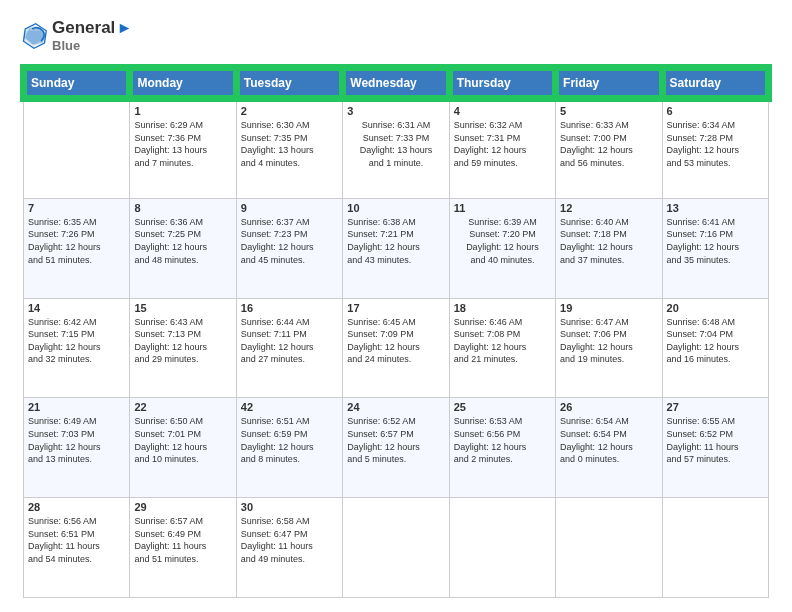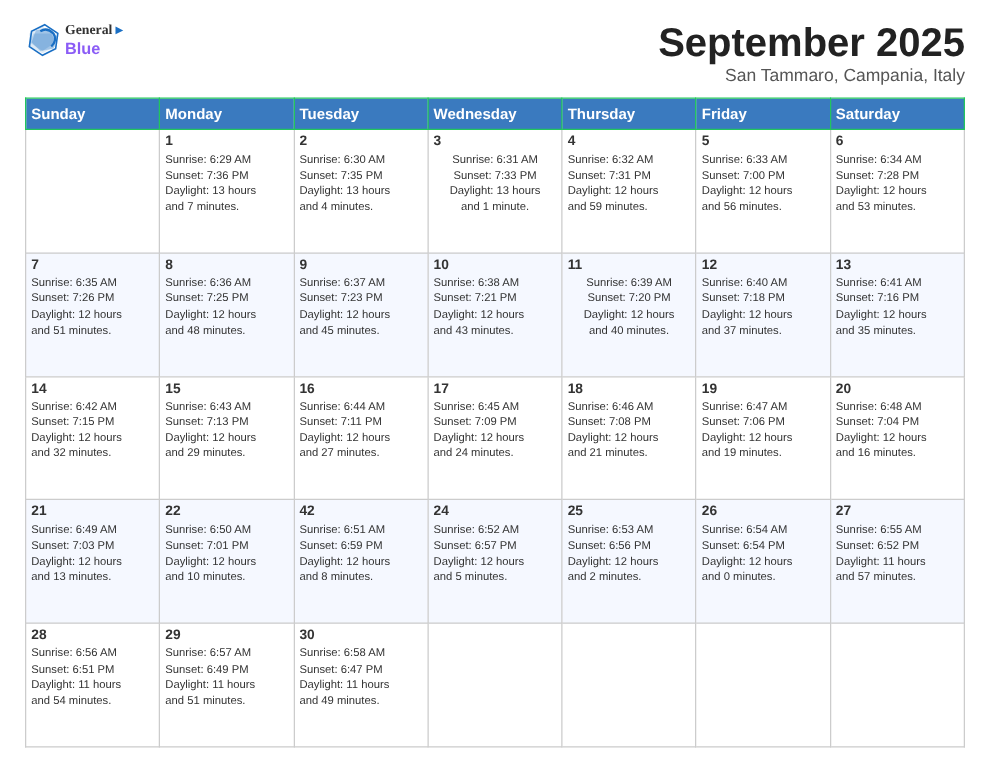--- a/index.html
+++ b/index.html
@@ -53,21 +53,21 @@
       flex: 1;
       table-layout: fixed;
     }
     .calendar th {
       background-color: #3a7abf;
       color: #fff;
       font-size: 12px;
       font-weight: bold;
       padding: 5px 4px;
       text-align: left;
-      border: 1px solid #22c55e;
+      border: 7px solid #22c55e;
     }
     .calendar td {
       vertical-align: top;
       border: 1px solid #ccc;
       padding: 3px 4px;
       font-size: 9.5px;
       color: #333;
       height: 82px;
       width: 14.28%;
       background: #fff;
@@ -97,30 +97,26 @@
   <div class="header">
     <div class="logo">
       <svg class="logo-icon" viewBox="0 0 32 32">
         <polygon points="16,4 28,10 28,22 16,28 4,22 4,10" fill="#1a6fc4" opacity="0.15"></polygon>
         <polygon points="20,6 30,13 26,24 14,26 6,18 10,7" fill="#1a6fc4" opacity="0.3"></polygon>
         <polygon points="18,2 30,10 28,24 16,30 4,22 6,8" fill="none" stroke="#1a6fc4" stroke-width="1.5"></polygon>
         <path d="M8 10 L24 10 L28 18 L16 26 L4 18 Z" fill="#1a6fc4" opacity="0.2"></path>
         <path d="M14 8 Q20 4 26 10 Q30 16 24 22" fill="none" stroke="#1a6fc4" stroke-width="2"></path>
       </svg>
       <div>
-        <div style="font-size:11px;font-weight:bold;color:#333;line-height:1.2;font-family:Liberation Serif, serif;">
+        <div style="font-size:17px;font-weight:bold;color:#333;line-height:1.2;">
           <span>General</span>
           <span style="color:#1a6fc4;">▸</span>
         </div>
-        <div style="font-size:13px;font-weight:bold;color:#8b5cf6;line-height:1.2;">Blue</div>
+        <div style="font-size:13px;font-weight:bold;color:#737373;line-height:1.2;">Blue</div>
       </div>
-    </div>
-    <div class="title-block">
-      <div class="month-title">September 2025</div>
-      <div class="location">San Tammaro, Campania, Italy</div>
     </div>
   </div>
 
   <table class="calendar">
     <thead>
       <tr>
         <th>Sunday</th>
         <th>Monday</th>
         <th>Tuesday</th>
         <th>Wednesday</th>

